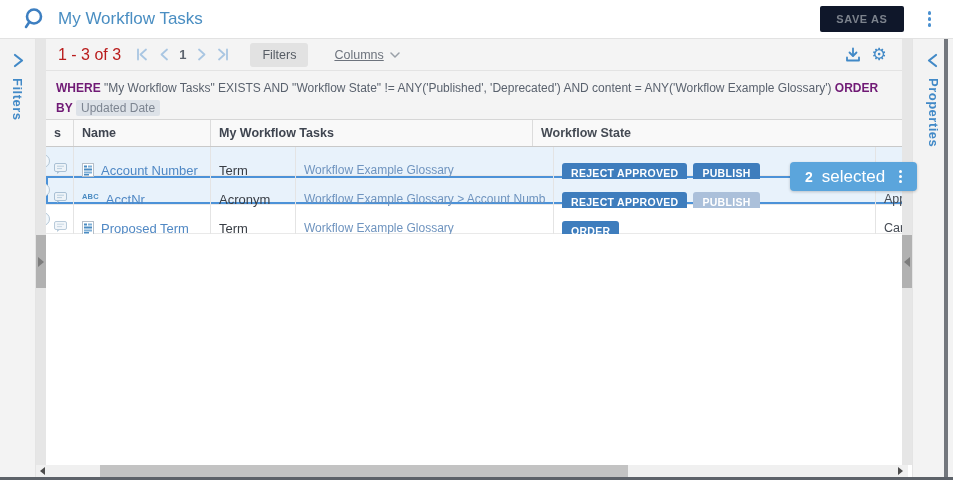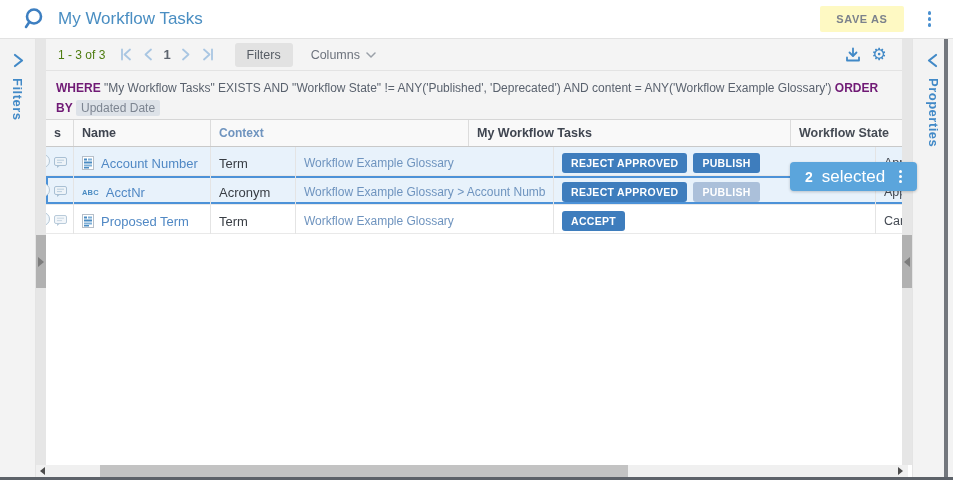--- a/index.html
+++ b/index.html
@@ -5,21 +5,21 @@
   * { margin:0; padding:0; box-sizing:border-box; }
   html,body { width:953px; height:480px; overflow:hidden; }
   body { font-family:"Liberation Sans", sans-serif; background:#fff; position:relative; }
   .page { position:absolute; top:0; left:0; width:953px; height:480px; background:#fff; }
 
   
   .top-header { position:absolute; top:0; left:0; width:953px; height:39px; background:#fff;
     border-bottom:1px solid #e2e2e2; display:flex; align-items:center; padding:0 10px 0 22px; }
   .search-glyph { width:22px; height:24px; margin-right:14px; }
   .page-title { font-size:17px; color:#4a8ec2; flex:1 1 auto; white-space:nowrap; }
-  .saveas-btn { background:#fef9c3; color:#7c828c; border:none; border-radius:2px; font-family:inherit;
+  .saveas-btn { background:#0f172a; color:#7c828c; border:none; border-radius:2px; font-family:inherit;
     font-size:11px; font-weight:bold; letter-spacing:.6px; padding:7px 16px; margin-right:18px; cursor:pointer; }
   .kebab { display:inline-flex; flex-direction:column; gap:2.5px; padding:4px 6px; cursor:pointer; margin-right:6px;}
   .kebab i { width:3.5px; height:3.5px; border-radius:50%; background:#4a90d0; }
 
   
   .rail { position:absolute; top:39px; height:441px; background:#f3f3f3; }
   .rail-left { left:0; width:36px; border-right:1px solid #e4e4e4; }
   .rail-right { left:912px; width:41px; border-left:1px solid #e4e4e4; }
   .rail-inner { display:flex; flex-direction:column; align-items:center; padding-top:14px; gap:10px; }
   .vlabel { writing-mode:vertical-rl; font-size:13px; font-weight:bold; color:#4189c7; letter-spacing:.5px; cursor:pointer; }
@@ -35,44 +35,44 @@
   .strip-thumb { position:absolute; top:196px; left:0; width:10px; height:53px; background:#b1b1b1; }
   .tri-right { position:absolute; top:218px; left:2px; width:0; height:0;
     border-top:5px solid transparent; border-bottom:5px solid transparent; border-left:6px solid #7c7c7c; }
   .tri-left { position:absolute; top:218px; left:2px; width:0; height:0;
     border-top:5px solid transparent; border-bottom:5px solid transparent; border-right:6px solid #7c7c7c; }
 
   
   .main { position:absolute; left:46px; top:39px; width:856px; height:426px; background:#fff; }
 
   .toolbar { height:32px; background:#f4f4f4; border-bottom:1px solid #e3e3e3; display:flex; align-items:center; padding:0 10px 0 12px; }
-  .pg-text { font-size:12px; color:#4d7c0f; margin-right:10px; white-space:nowrap; }
+  .pg-text { font-size:16px; color:#b91c1c; margin-right:10px; white-space:nowrap; }
   .pg-btn { display:inline-flex; align-items:center; justify-content:center; width:22px; height:20px; cursor:pointer; }
   .pg-num { font-size:13px; font-weight:bold; color:#5d646e; margin:0 4px; cursor:pointer; }
   .filters-btn { background:#e2e2e2; border:none; border-radius:3px; color:#565c64; font-family:inherit;
     font-size:12.5px; padding:5px 12px; margin-left:16px; cursor:pointer; }
-  .columns-dd { display:inline-flex; align-items:center; gap:6px; margin-left:18px; font-size:12.5px; color:#6d737d; cursor:pointer; }
+  .columns-dd { display:inline-flex; align-items:center; gap:6px; margin-left:26px; font-size:12.5px; color:#6d737d; cursor:pointer;text-decoration:underline; }
   .tb-spacer { flex:1 1 auto; }
   .tb-icon { display:inline-flex; align-items:center; justify-content:center; width:26px; height:24px; cursor:pointer; }
   .gear-glyph { font-size:17px; color:#4189c7; line-height:1; }
 
   .query-bar { height:49px; background:#f4f4f4; border-bottom:1px solid #d6d6d6; padding:7px 10px; font-size:12px; line-height:20px; color:#5a626e; }
   .q-kw { color:#701a75; font-weight:bold; }
   .q-badge { background:#dde2e8; color:#7d8591; border-radius:2px; padding:1px 5px; cursor:pointer; }
 
   
   .grid-viewport { width:856px; overflow:hidden; background:#fff; }
   .tbl { width:959px; }
   .thead { display:flex; height:27px; background:#f9f9f9; border-bottom:1px solid #c9c9c9; align-items:center; }
   .th { font-size:12.5px; font-weight:bold; color:#3f4550; padding:0 8px; height:100%; display:flex; align-items:center; border-left:1px solid #dcdcdc; overflow:hidden; white-space:nowrap; }
   .th:first-child { border-left:none; }
   .row { display:flex; height:29px; background:#fff; border-bottom:1px solid #e9e9e9; align-items:stretch; cursor:pointer; }
   .row.selected { background:#e8f2fb; }
   .row.focused { box-shadow:inset 0 0 0 2px #4c92d8; }
-  .td { display:flex; align-items:center; padding:16px 8px; border-left:1px solid #e4e4e4; overflow:hidden; white-space:nowrap; }
+  .td { display:flex; align-items:flex-start; padding:16px 8px; border-left:1px solid #e4e4e4; overflow:hidden; white-space:nowrap; }
   .td:first-child { border-left:none; }
   .col-a { width:27px; position:relative; }
   .col-name { width:137px; gap:7px; }
   .col-type { width:85px; font-size:13px; color:#383d44; }
   .col-ctx { width:258px; font-size:12px; color:#6f94bf; }
   .col-tasks { width:322px; gap:6px; }
   .col-state { width:130px; font-size:12.5px; color:#454b54; }
   .circle-sliver { position:absolute; left:-10px; top:7px; width:14px; height:14px; border:1.5px solid #b3c6d6; border-radius:50%; background:#f2f7fb; }
   .name-link { font-size:13px; color:#5088c4; text-decoration:none; overflow:hidden; white-space:nowrap; }
   .ctx-link { color:#6f94bf; text-decoration:none; overflow:hidden; white-space:nowrap; }
@@ -205,21 +205,20 @@
     <div class="query-bar">
       <span class="q-kw">WHERE</span><span> "My Workflow Tasks" EXISTS AND "Workflow State" != ANY('Published', 'Deprecated') AND content = ANY('Workflow Example Glossary') </span><span class="q-kw">ORDER BY</span>
       <span class="q-badge">Updated Date</span>
     </div>
 
     <div class="grid-viewport">
       <div class="tbl">
         <div class="thead">
           <div class="th col-a">s</div>
           <div class="th col-name">Name</div>
-          <div class="th col-ctx">Context</div>
           <div class="th col-tasks">My Workflow Tasks</div>
           <div class="th col-state">Workflow State</div>
         </div>
 
         <div class="row selected">
           <div class="td col-a">
             <span class="circle-sliver"></span>
             <span>
               <svg width="13" height="12" viewBox="0 0 13 12">
                   <rect x="0.5" y="0.5" width="12" height="8" rx="1.5" fill="#edf3f8" stroke="#a9c0d4"></rect>
@@ -303,21 +302,21 @@
                   <rect x="2" y="11" width="5" height="1.5" fill="#4a8bc2"></rect>
                 </svg>
             </span>
             <a class="name-link" href="#">Proposed Term</a>
           </div>
           <div class="td col-type">Term</div>
           <div class="td col-ctx">
               <a class="ctx-link" href="#">Workflow Example Glossary</a>
             </div>
           <div class="td col-tasks">
-            <button class="abtn">ACCEPT</button>
+            <button class="abtn">ORDER</button>
           </div>
           <div class="td col-state">Candidate</div>
         </div>
       </div>
     </div>
   </div>
 
   <div class="sel-badge">
     <span class="sel-count">2</span>
     <span class="sel-label">selected</span>

